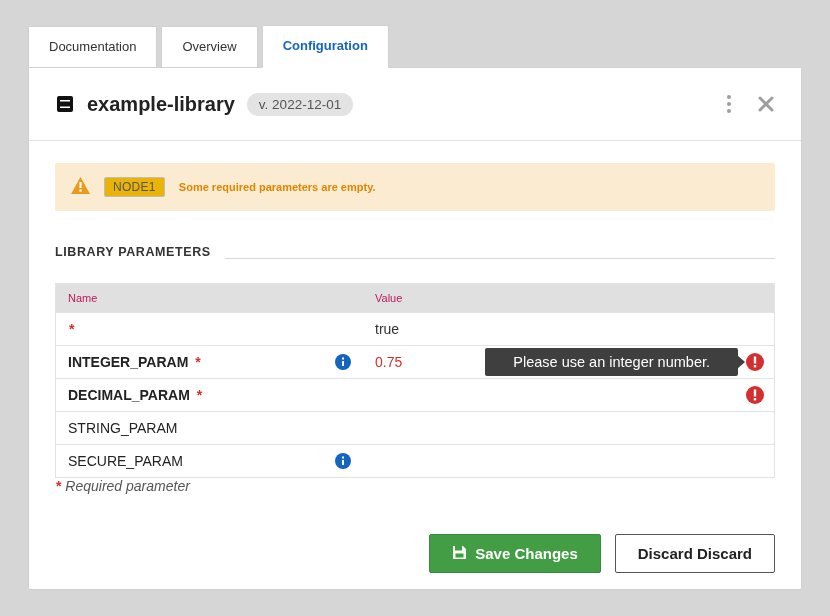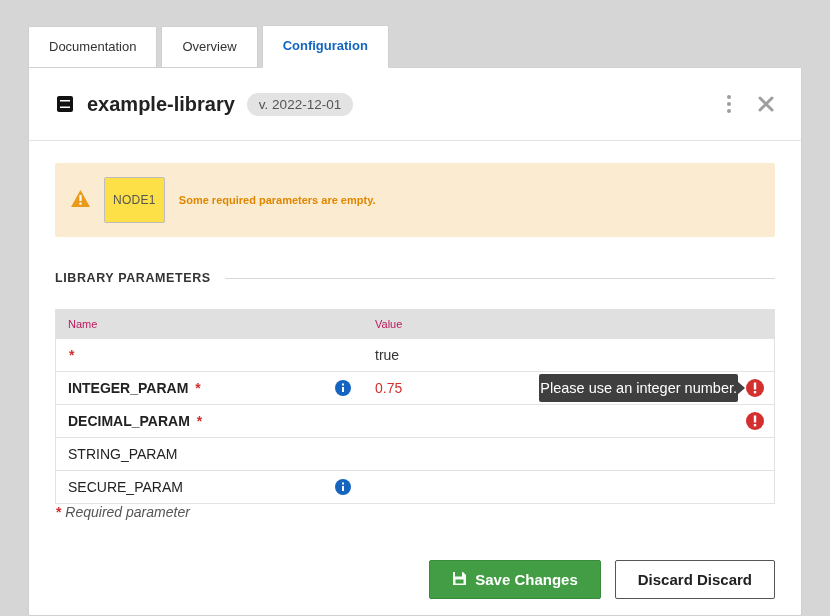--- a/index.html
+++ b/index.html
@@ -109,35 +109,35 @@
       align-items: center;
       gap: 14px;
       margin-top: 22px;
       border-radius: 2px;
     }
     .warn-icon {
       color: #e08600;
     }
     .node-chip {
       border: 1px solid #bdbdbd;
-      background: #fde047;
+      background: #eab308;
       border-radius: 2px;
-      padding: 15px 8px;
+      padding: 2px 8px;
       font-size: 12px;
       color: #555;
       letter-spacing: 0.3px;
     }
     .alert-text {
       color: #e08600;
       font-weight: 700;
       font-size: 11px;
     }
     .section-header {
       display: flex;
-      align-items: center;
+      align-items: flex-end;
       gap: 14px;
       margin-top: 34px;
     }
     .section-title {
       font-size: 12.5px;
       font-weight: 700;
       letter-spacing: 0.6px;
       color: #333;
     }
     .section-line {
@@ -214,21 +214,21 @@
       width: 18px;
       height: 18px;
     }
     .tooltip {
       position: absolute;
       right: 36px;
       top: 50%;
       transform: translateY(-50%);
       background: #3f3f3f;
       color: #fff;
-      padding: 6px 1px;
+      padding: 6px 28px;
       font-size: 14.5px;
       border-radius: 2px;
       white-space: nowrap;
       z-index: 5;
     }
     .tooltip::after {
       content: "";
       position: absolute;
       right: -7px;
       top: 50%;

